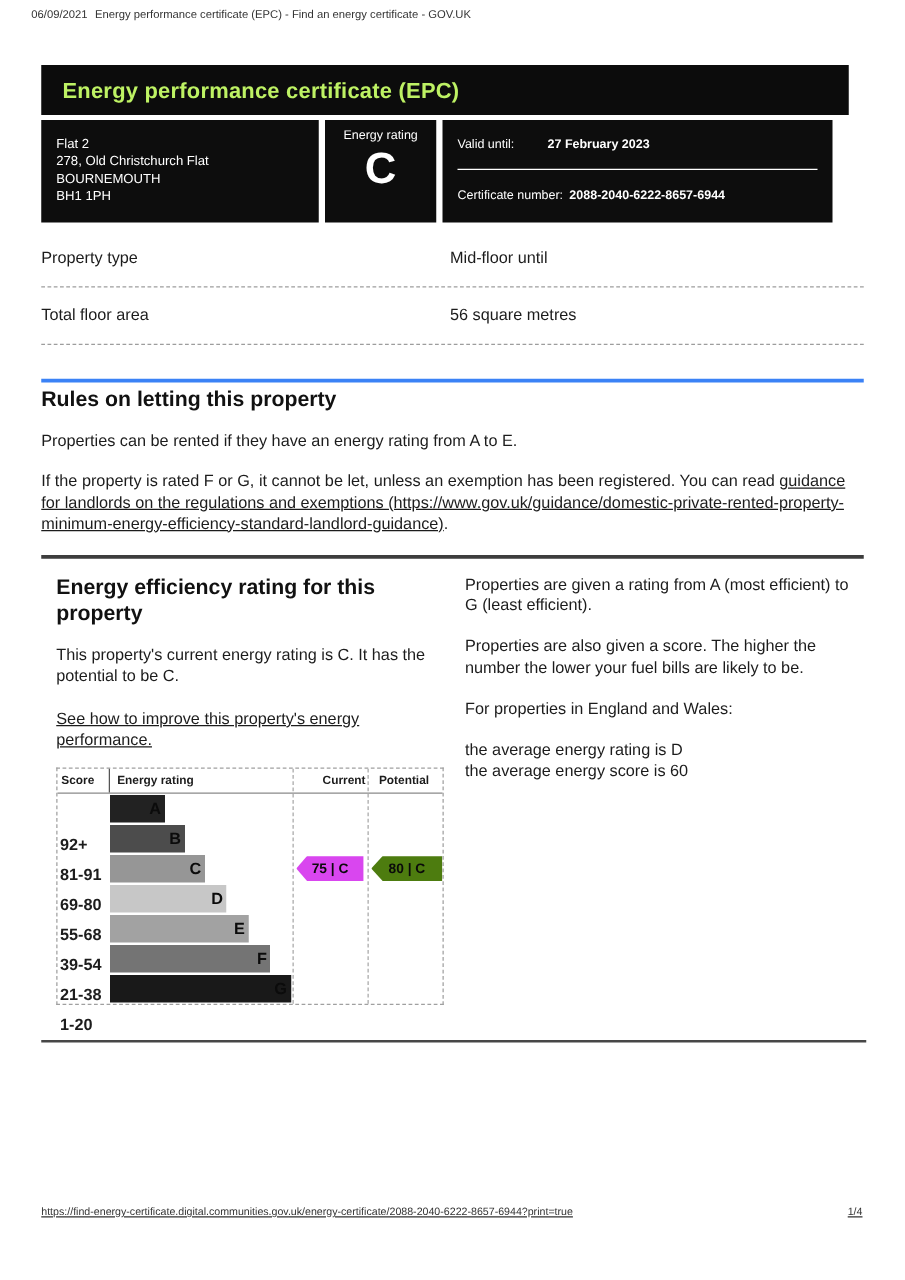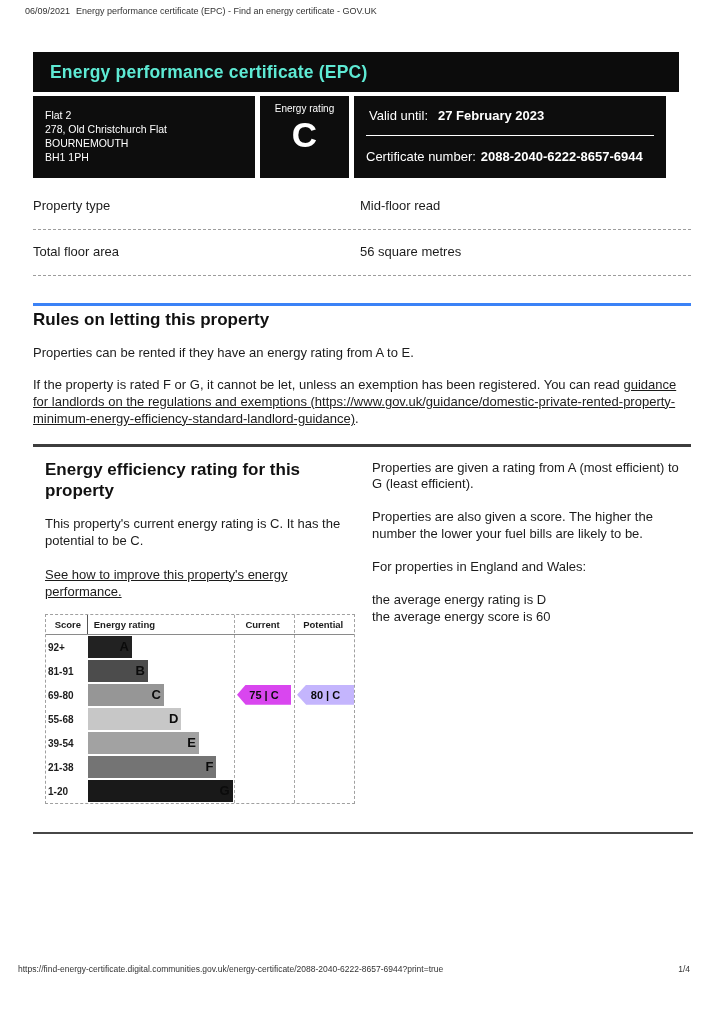--- a/index.html
+++ b/index.html
@@ -7,38 +7,38 @@
   body {
     font-family:"Liberation Sans", sans-serif;
     background:#ffffff; color:#1c1c1c;
   }
   .page { position:relative; width:724px; height:1024px; background:#fff; overflow:hidden; }
 
   
   .print-header { position:absolute; top:6px; left:0; right:0; font-size:9px; color:#333; }
   .print-header .ph-date { position:absolute; left:25px; top:0; }
   .print-header .ph-title { position:absolute; left:76px; right:0; top:0; text-align:left; }
-  .print-footer { position:absolute; top:964px; left:18px; right:34px; font-size:8.5px; color:#333;
-    display:flex; justify-content:space-between; }
+  .print-footer { position:absolute; top:964px; left:33px; right:34px; font-size:8.5px; color:#333;
+    display:flex; justify-content:space-between;text-decoration:underline; }
 
   .content { padding:0 33px; }
 
   
-  .banner { margin-top:52px; height:40px; width:646px; background:#0c0c0c; color:#5eead4;
+  .banner { margin-top:52px; height:40px; width:646px; background:#0c0c0c; color:#bef264;
     display:flex; align-items:center; padding-left:17px; }
   .banner h1 { font-size:17.5px; font-weight:bold; letter-spacing:.2px; }
 
   
   .summary-row { display:flex; gap:5px; margin-top:4px; }
   .sbox { background:#0d0d0d; color:#fff; height:82px; }
   .sbox.address { width:222px; padding:13px 0 0 12px; font-size:10.5px; line-height:1.32; }
   .sbox.rating { width:89px; text-align:center; padding-top:7px; }
   .sbox.rating .rating-label { font-size:10px; }
   .sbox.rating .rating-letter { font-size:35px; font-weight:bold; line-height:1.1; margin-top:2px; }
-  .sbox.validity { width:312px; padding:0 12px; font-size:13px;text-align:right; }
+  .sbox.validity { width:312px; padding:0 12px; font-size:10px; }
   .vrow { display:flex; align-items:center; height:40px; }
   .vrow.first { border-bottom:1px solid #ffffff; }
   .vrow .vlabel { width:62px; }
   .vrow.cert .vlabel { width:auto; margin-right:5px; }
   .vrow .vvalue { font-weight:bold; }
   .vrow.first .vvalue { margin-left:10px; }
 
   
   .details { margin-top:6px; }
   .detail-row { display:flex; padding:14px 0 16px; border-bottom:1px dashed #9d9d9d; font-size:13px; }
@@ -57,26 +57,26 @@
   .eff-left p { font-size:13px; line-height:1.3; margin-top:15px; }
   .eff-left .improve { margin-top:17px; display:inline-block; font-size:13px; line-height:1.3; }
   .eff-right { padding-top:1px; }
   .eff-right p { font-size:13px; line-height:1.3; margin-bottom:16px; }
   .eff-right .avg div { font-size:13px; line-height:1.3; }
 
   
   .chart { position:relative; width:310px; height:190px; margin-top:13px;
     border:1px dashed #a0a0a0; background:#fff; }
   .chart-head { display:flex; height:20px; border-bottom:1px solid #8a8a8a; font-size:9.5px; font-weight:bold; }
-  .chart-head .h-score { width:42px; padding:4px 0 0 3px; border-right:1px solid #555;text-align:center; }
+  .chart-head .h-score { width:42px; padding:4px 0 0 3px; border-right:1px solid #555; }
   .chart-head .h-rating { width:146px; padding:4px 0 0 6px; }
-  .chart-head .h-current { width:60px; padding-top:4px; text-align:center; }
+  .chart-head .h-current { width:60px; padding-top:4px; text-align:right; }
   .chart-head .h-potential { width:62px; padding-top:4px; text-align:center; }
   .band { display:flex; height:24px; }
-  .band .score { width:42px; font-size:10px; font-weight:bold; padding:7px 3px 0 2px; }
+  .band .score { width:42px; font-size:13px; font-weight:bold; padding:7px 3px 0 2px;margin-top:26px; }
   .band .track { width:146px; position:relative; }
   .band-bar { position:absolute; left:0; top:1px; height:22px; display:flex; align-items:center;
     justify-content:flex-end; padding-right:3px; }
   .band-bar .letter { font-size:13px; font-weight:bold; color:#0b0b0b; line-height:1; }
   .vline { position:absolute; top:0; bottom:0; width:0; border-left:1px dashed #a8a8a8; }
   .vline.v1 { left:188px; }
   .vline.v2 { left:248px; }
   .arrow { position:absolute; top:70px; height:20px; background:#9d9d9d; color:#0a0a0a;
     display:flex; align-items:center; justify-content:center; font-size:11px; font-weight:bold;
     clip-path:polygon(16% 0, 100% 0, 100% 100%, 16% 100%, 0 50%); }
@@ -120,21 +120,21 @@
         <div class="vrow cert">
           <span class="vlabel">Certificate number:</span>
           <span class="vvalue">2088-2040-6222-8657-6944</span>
         </div>
       </div>
     </div>
 
     <div class="details">
       <div class="detail-row">
         <span class="dlabel">Property type</span>
-        <span class="dvalue">Mid-floor read</span>
+        <span class="dvalue">Mid-floor until</span>
       </div>
       <div class="detail-row">
         <span class="dlabel">Total floor area</span>
         <span class="dvalue">56 square metres</span>
       </div>
     </div>
 
     <div class="section-rules">
       <h2>Rules on letting this property</h2>
       <p>Properties can be rented if they have an energy rating from A to E.</p>
@@ -209,21 +209,21 @@
                 <span class="band-bar" style="width: 99%; background: rgb(25, 25, 25);">
                   <span class="letter">G</span>
                 </span>
               </span>
           </div>
 
           <span class="vline v1"></span>
           <span class="vline v2"></span>
 
           <div class="arrow current" style="background: #d946ef;">75 | C</div>
-          <div class="arrow potential" style="background: #c4b5fd;">80 | C</div>
+          <div class="arrow potential" style="background: #4d7c0f;">80 | C</div>
         </div>
       </div>
 
       <div class="eff-right">
         <p>Properties are given a rating from A (most efficient) to G (least efficient).</p>
         <p>Properties are also given a score. The higher the number the lower your fuel bills are likely to be.</p>
         <p>For properties in England and Wales:</p>
         <div class="avg">
           <div>the average energy rating is D</div>
           <div>the average energy score is 60</div>

